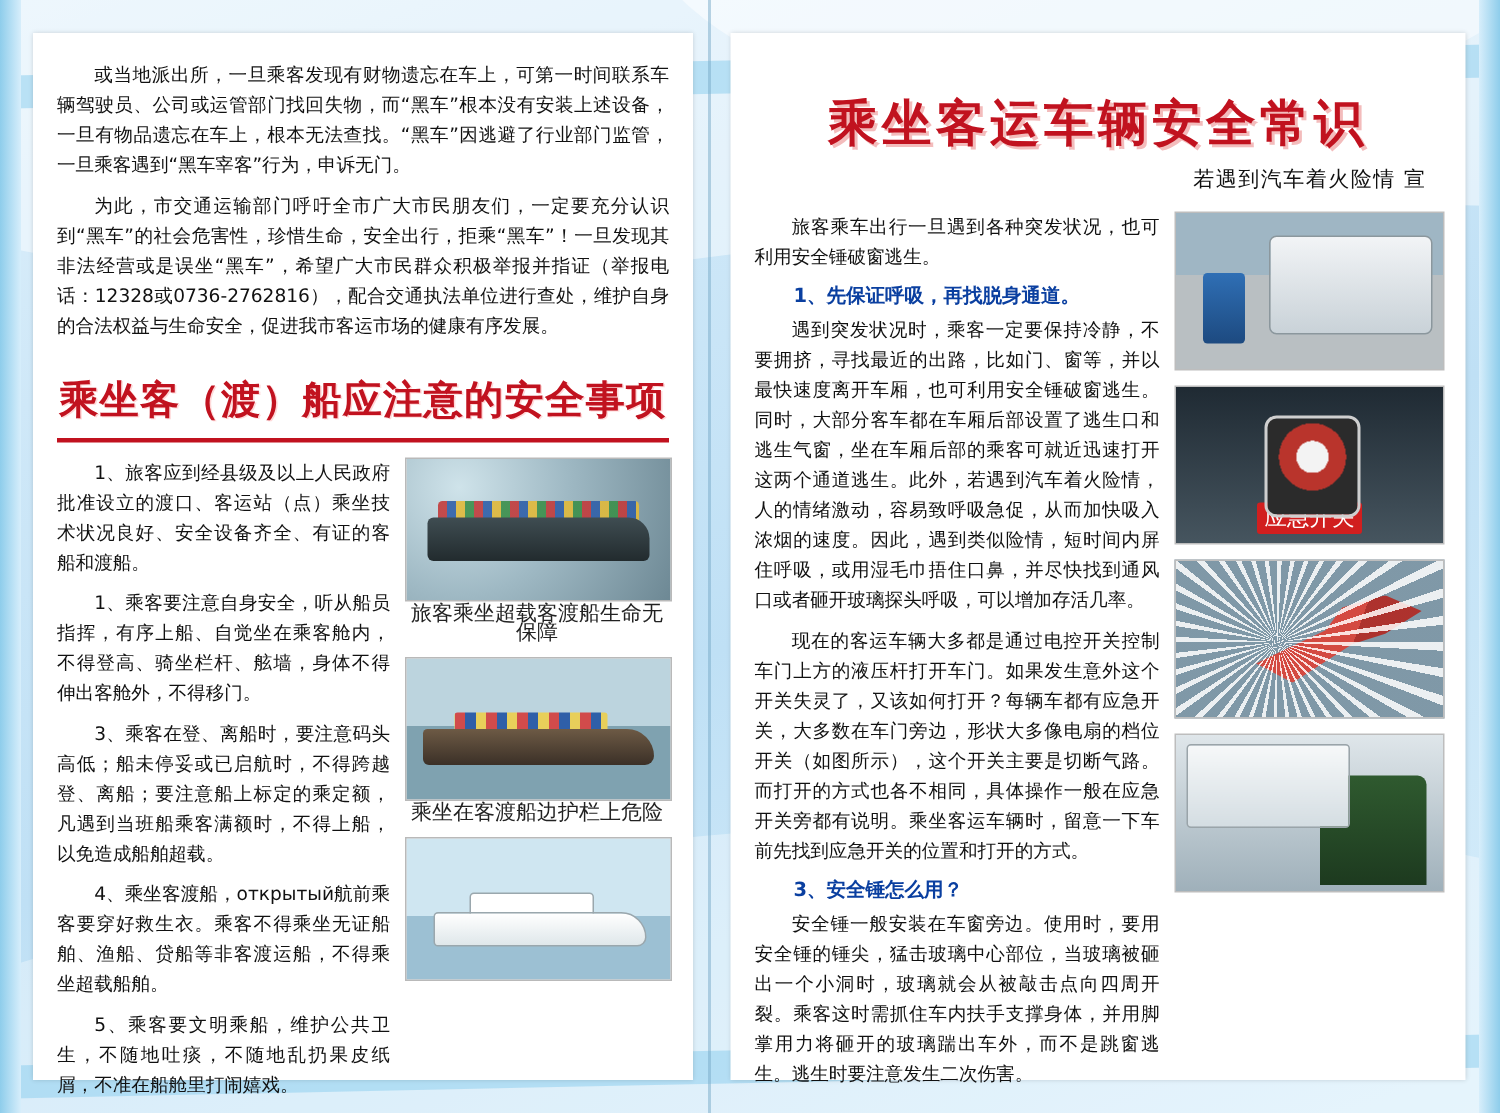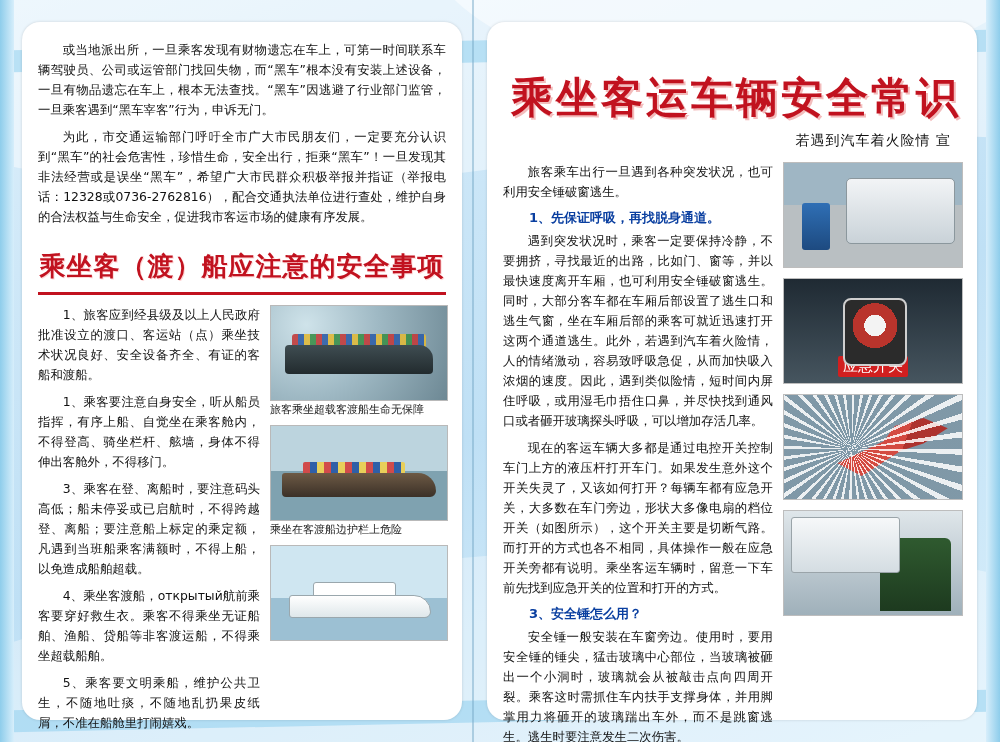--- a/index.html
+++ b/index.html
@@ -21,57 +21,57 @@
   .sw2{width:1400px;height:360px;left:-250px;top:560px;transform:rotate(-6deg);background:rgba(255,255,255,.35);}
   .sw3{width:900px;height:260px;left:430px;top:-130px;background:rgba(255,255,255,.5);transform:rotate(6deg);}
   .band{position:absolute;left:0;right:0;height:22px;background:#8fd0ef;opacity:.55;}
   .band1{top:40px;transform:rotate(-1.2deg);}
   .band2{top:700px;transform:rotate(-1.2deg);}
 
   .edge-left{position:absolute;left:0;top:0;width:14px;height:742px;background:linear-gradient(90deg,#8ecdeb,#d7eefb);}
   .edge-right{position:absolute;right:0;top:0;width:14px;height:742px;background:linear-gradient(270deg,#8ecdeb,#d7eefb);}
 
   
-  .panel{position:absolute;top:22px;bottom:22px;background:#ffffff;box-shadow:0 0 3px rgba(0,0,0,.15);border-radius:18px;}
+  .panel{position:absolute;top:22px;bottom:22px;background:#ffffff;box-shadow:0 0 3px rgba(0,0,0,.15);}
   .panel-left{left:22px;width:440px;}
   .panel-right{left:487px;width:490px;}
 
   .fold{position:absolute;left:472px;top:0;width:2px;height:742px;background:rgba(120,170,200,.5);}
 
   .inner{position:absolute;left:0;right:0;top:0;bottom:0;padding:14px 16px;box-sizing:border-box;}
 
   
   .p{
     font-size:12.4px;line-height:20px;color:#111;text-align:justify;
     text-indent:2em;margin:0 0 7px 0;
   }
   .title-red{
     font-size:26px;font-weight:bold;color:#c1121f;text-align:center;
     letter-spacing:1px;margin:22px 0 8px 0;
     text-shadow:1px 1px 0 #ffd9d9;
   }
   .title-main{
-    font-size:42px;font-weight:bold;color:#c1121f;text-align:right;
-    letter-spacing:3px;margin:34px 0 6px 0;
+    font-size:33px;font-weight:bold;color:#c1121f;text-align:center;
+    letter-spacing:3px;margin:24px 0 6px 0;
     text-shadow:2px 2px 0 #f3bcbc;
   }
   .byline{font-size:14px;color:#111;text-align:right;margin:0 10px 12px 0;letter-spacing:1px;}
   .hr-red{height:3px;background:#c1121f;margin:2px 0 10px 0;}
   .sub-blue{font-size:13px;font-weight:bold;color:#0a3fa0;margin:6px 0 4px 0;text-indent:2em;}
 
   
   .left-top{margin-top:4px;}
   .two-col{display:flex;gap:10px;}
   .col-text{flex:1 1 auto;}
   .col-photos{width:176px;flex:0 0 176px;}
   .photo{
     width:176px;height:94px;border:1px solid #b9b9b9;background:#9fb7c6;
     overflow:hidden;position:relative;margin-bottom:2px;
   }
-  .cap{font-size:11px;color:#222;text-align:left;margin:0 0 9px 0;line-height:13px;}
+  .cap{font-size:14px;color:#222;text-align:center;margin:0 0 9px 0;line-height:13px;}
 
   
   .right-body{display:flex;gap:10px;}
   .rtext{flex:1 1 auto;}
   .rphotos{width:178px;flex:0 0 178px;}
   .rphoto{width:178px;height:104px;border:1px solid #bdbdbd;overflow:hidden;position:relative;margin-bottom:10px;background:#8fa6b3;}
 
   
   .ph-ferry{background:
      radial-gradient(circle at 20% 20%, #cfe3ea 0%, #9fb9c4 45%, #6d8894 100%);}

